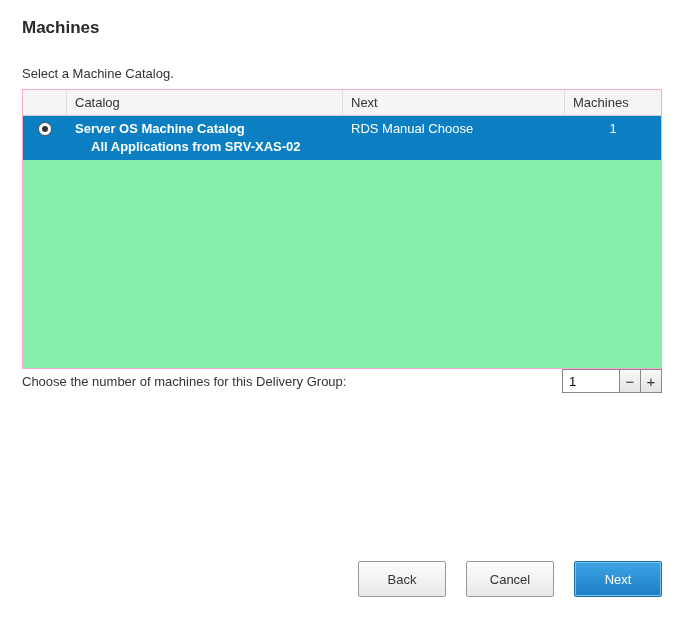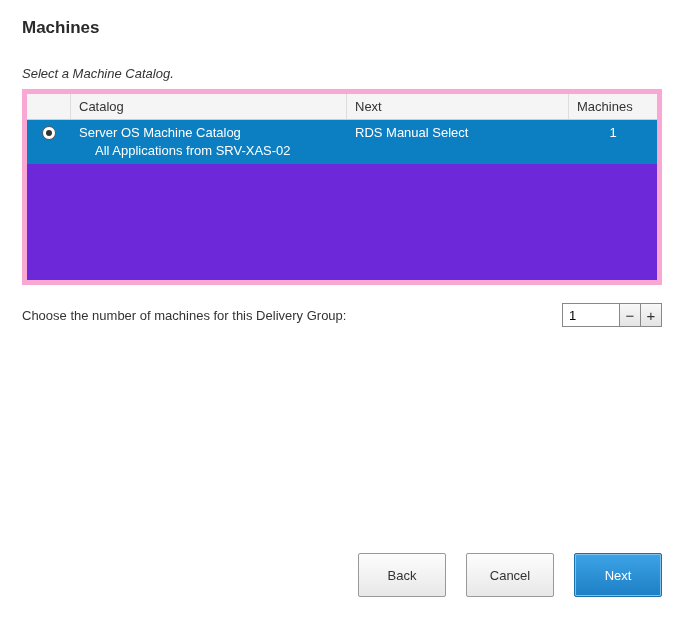--- a/index.html
+++ b/index.html
@@ -19,27 +19,26 @@
     .page-title {
       font-size: 17px;
       font-weight: 600;
       color: #2a2a2a;
       margin-bottom: 28px;
     }
     .subtitle {
       font-size: 13px;
       color: #333;
       margin-bottom: 8px;
-      font-style: italic;
     }
     .table-container {
-      border: 5px solid #f9a8d4;
-      height: 196px;
+      border: 1px solid #f9a8d4;
+      height: 280px;
       overflow: hidden;
-      background: #6d28d9;
+      background: #86efac;
     }
     .table-header {
       display: flex;
       background: #f5f5f5;
       border-bottom: 1px solid #ccc;
       font-size: 13px;
       color: #333;
       height: 26px;
       align-items: center;
     }
@@ -105,20 +104,21 @@
     .radio-inner {
       width: 6px;
       height: 6px;
       border-radius: 50%;
       background: #333;
     }
     .row-catalog {
       width: 276px;
       flex-shrink: 0;
       padding: 0 8px;
+      font-weight: bold;
     }
     .row-catalog-name {
       line-height: 1.4;
     }
     .row-catalog-sub {
       line-height: 1.4;
       padding-left: 16px;
     }
     .row-type {
       width: 222px;
@@ -129,21 +129,20 @@
     .row-machines {
       flex: 1;
       padding: 0 8px;
       text-align: center;
       line-height: 1.4;
     }
     .choose-row {
       display: flex;
       align-items: center;
       justify-content: space-between;
-      margin-top: 18px;
     }
     .choose-label {
       font-size: 13px;
       color: #333;
     }
     .spinner {
       display: flex;
       align-items: stretch;
     }
     .spinner-input {
@@ -170,21 +169,21 @@
     }
     .footer {
       position: absolute;
       bottom: 22px;
       right: 22px;
       display: flex;
       gap: 20px;
     }
     .btn {
       min-width: 88px;
-      height: 44px;
+      height: 36px;
       font-size: 13px;
       border: 1px solid #999;
       background: linear-gradient(#fdfdfd, #e8e8e8);
       color: #333;
       cursor: pointer;
       border-radius: 2px;
     }
     .btn-primary {
       background: linear-gradient(#3ea3e6, #1d7fc5);
       border: 1px solid #1a6fa8;
@@ -208,21 +207,21 @@
   <div class="table-row">
     <div class="row-radio">
       <span class="radio-outer">
         <span class="radio-inner"></span>
       </span>
     </div>
     <div class="row-catalog">
       <div class="row-catalog-name">Server OS Machine Catalog</div>
       <div class="row-catalog-sub">All Applications from SRV-XAS-02</div>
     </div>
-    <div class="row-type">RDS Manual Select</div>
+    <div class="row-type">RDS Manual Choose</div>
     <div class="row-machines">1</div>
   </div>
 </div>
 
 <div class="choose-row">
   <div class="choose-label">Choose the number of machines for this Delivery Group:</div>
   <div class="spinner">
     <input class="spinner-input" type="text" value="1" style="">
     <div class="spinner-btn">−</div>
     <div class="spinner-btn">+</div>

